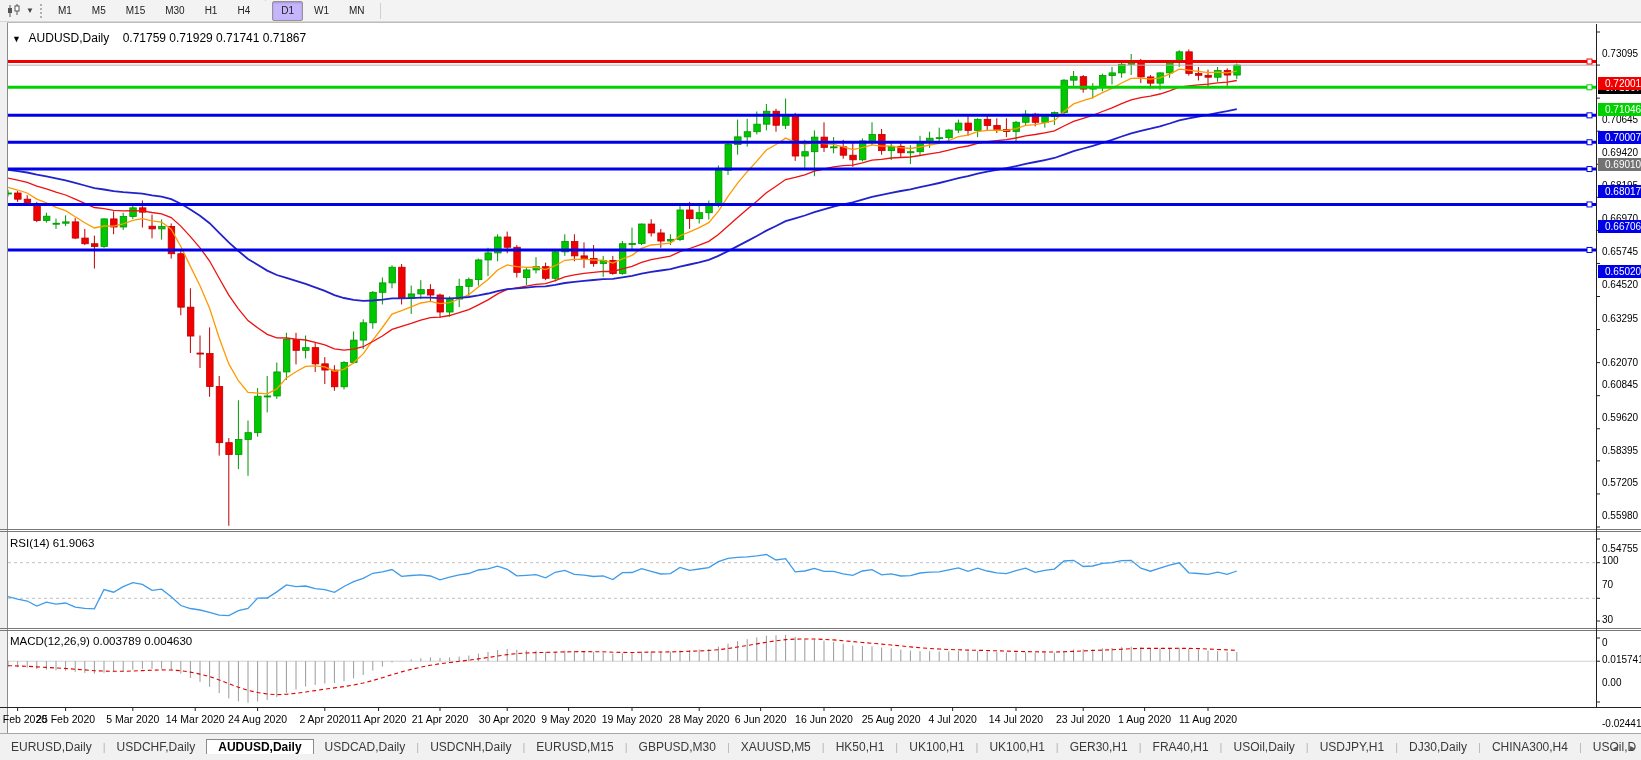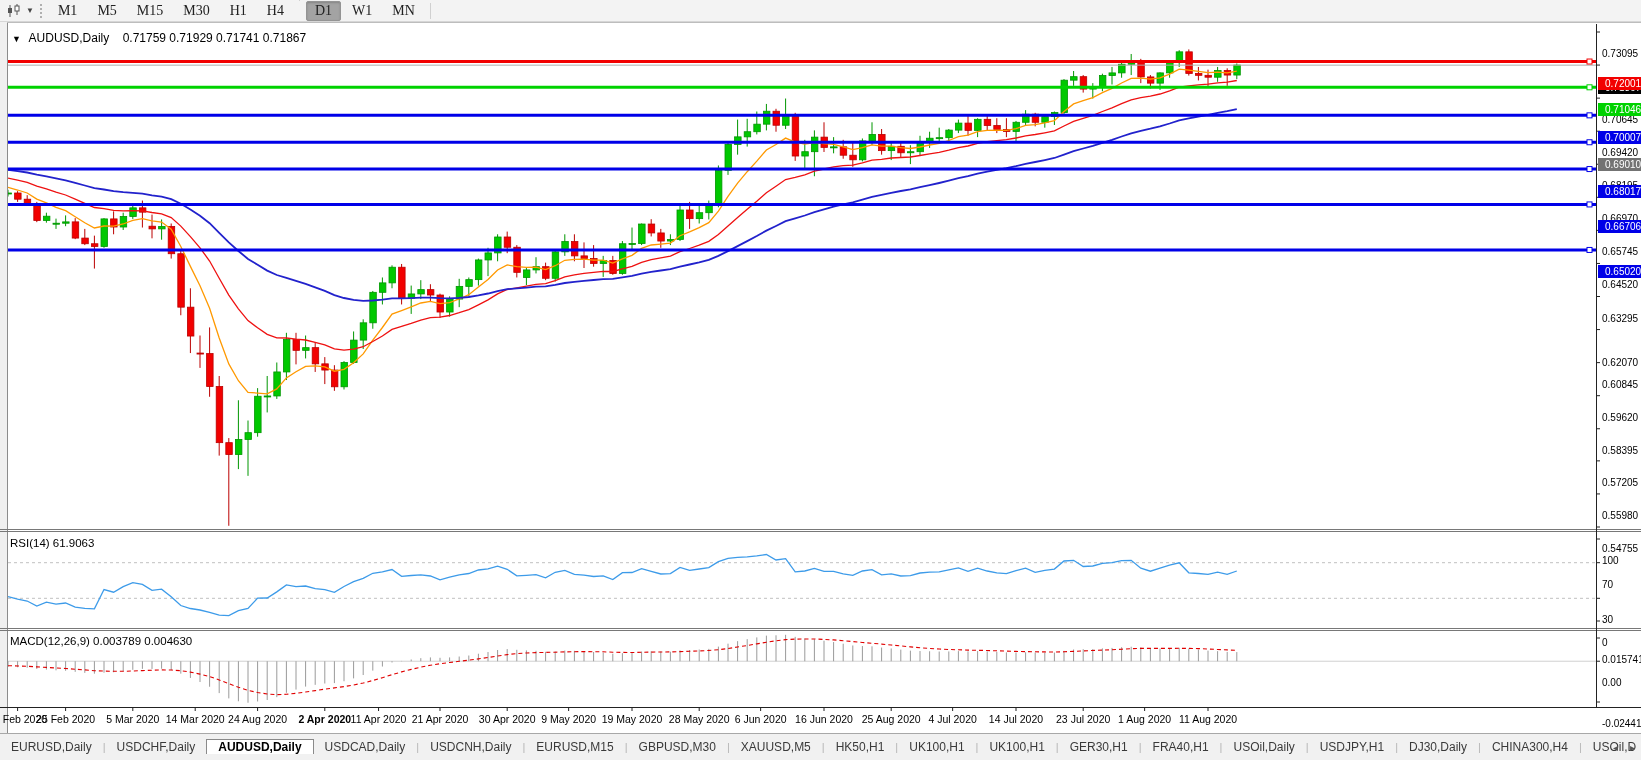--- a/index.html
+++ b/index.html
@@ -6,23 +6,23 @@
   body{width:1641px;height:760px;position:relative;overflow:hidden;
        font-family:"Liberation Sans",sans-serif;background:#f0f0f0;}
 
   
   #toolbar{position:absolute;left:0;top:0;width:1641px;height:22px;background:#f3f3f3;
            border-bottom:1px solid #d6d6d6;display:flex;align-items:center;box-sizing:border-box;}
   .tool-icon{width:22px;height:18px;display:flex;align-items:center;justify-content:center;margin-left:3px;}
   .caret{font-size:8px;color:#444;margin-left:1px;}
   .grip{width:0;height:14px;border-left:2px dotted #b0b0b0;margin:0 6px;}
   .vsep{width:1px;height:16px;background:#d0d0d0;margin:0 5px;}
-  .tfbtn{height:18px;padding:0 8px;margin:16px 1px;font-size:14px;color:#222;display:flex;align-items:center;
-         border:1px solid transparent;border-radius:2px;cursor:default;font-family:Liberation Serif, serif;}
-  .tfbtn.active{background:#a3a3a3;border-color:#949494;box-shadow:inset 0 1px 2px rgba(0,0,0,.18);}
+  .tfbtn{height:18px;padding:0 8px;margin:16px 1px;font-size:10px;color:#222;display:flex;align-items:center;
+         border:1px solid transparent;border-radius:2px;cursor:default;}
+  .tfbtn.active{background:#c4b5fd;border-color:#949494;box-shadow:inset 0 1px 2px rgba(0,0,0,.18);}
 
   
   #chartwrap{position:absolute;left:0;top:22px;width:1641px;height:711px;background:#ffffff;}
   #chartsvg{position:absolute;left:0;top:0;}
   .ovl{position:absolute;pointer-events:none;white-space:nowrap;}
   #chart-title{left:12px;top:9px;font-size:12px;color:#000;}
   #chart-title .tri{font-size:9px;margin-right:5px;color:#000;}
   #rsi-label{left:10px;top:515px;font-size:11.5px;color:#000;}
   #macd-label{left:10px;top:613px;font-size:11.5px;color:#000;}
   .axlabel{position:absolute;left:1602px;width:39px;font-size:10px;color:#000;text-align:left;pointer-events:none;}
@@ -591,21 +591,21 @@
       <div class="pricetag" style="top: 108.846px; background: rgb(0, 0, 232);">0.70007</div>
       <div class="pricetag" style="top: 80.8029px; background: rgb(0, 210, 0);">0.71046</div>
       <div class="pricetag" style="top: 55.0273px; background: rgb(242, 0, 0);">0.72001</div>
     </div>
   <div id="date-labels">
       <div class="datelabel" style="left: -18.4px;">15 Feb 2020</div>
       <div class="datelabel" style="left: 29.6px;">25 Feb 2020</div>
       <div class="datelabel" style="left: 96.8px;">5 Mar 2020</div>
       <div class="datelabel" style="left: 159.2px;">14 Mar 2020</div>
       <div class="datelabel" style="left: 221.6px;">24 Aug 2020</div>
-      <div class="datelabel" style="left: 288.8px; font-weight: bold;">2 Apr 2020</div>
+      <div class="datelabel" style="left: 288.8px;">2 Apr 2020</div>
       <div class="datelabel" style="left: 342.56px;">11 Apr 2020</div>
       <div class="datelabel" style="left: 404px;">21 Apr 2020</div>
       <div class="datelabel" style="left: 471.2px;">30 Apr 2020</div>
       <div class="datelabel" style="left: 532.64px;">9 May 2020</div>
       <div class="datelabel" style="left: 596px;">19 May 2020</div>
       <div class="datelabel" style="left: 663.2px;">28 May 2020</div>
       <div class="datelabel" style="left: 724.64px;">6 Jun 2020</div>
       <div class="datelabel" style="left: 788px;">16 Jun 2020</div>
       <div class="datelabel" style="left: 855.2px;">25 Aug 2020</div>
       <div class="datelabel" style="left: 916.64px;">4 Jul 2020</div>

